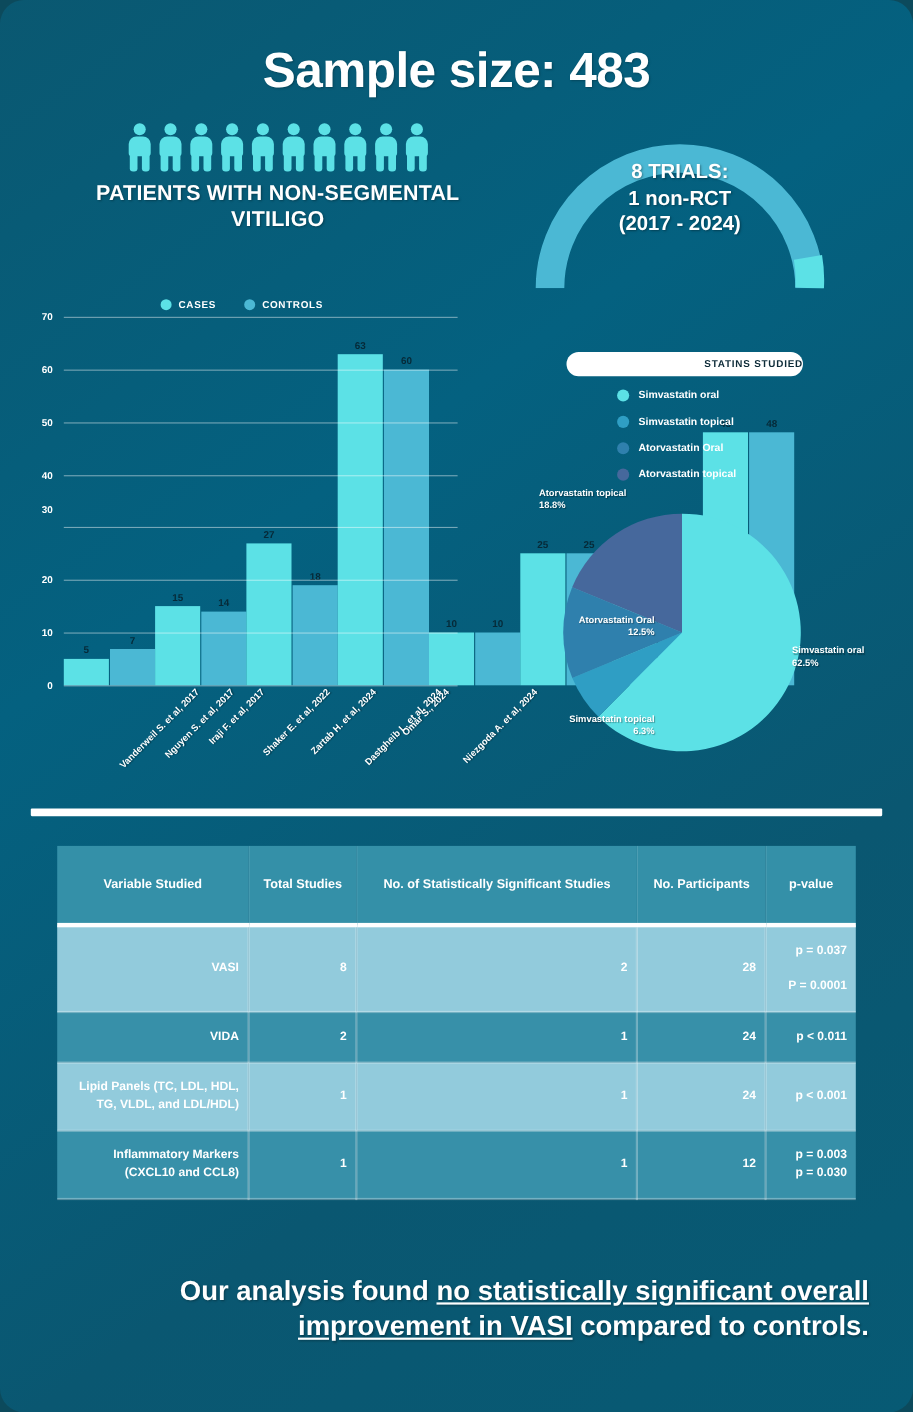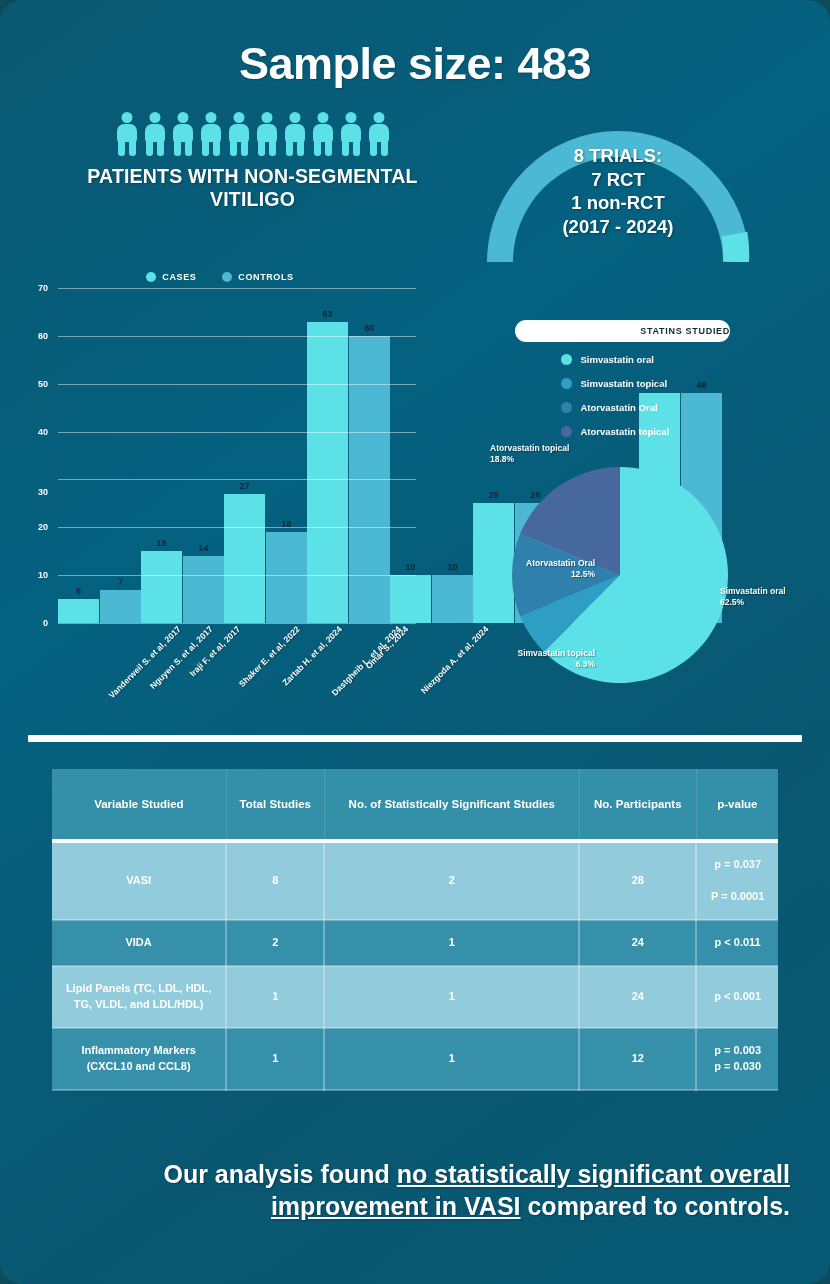--- a/index.html
+++ b/index.html
@@ -122,21 +122,21 @@
   table { width: 100%; border-collapse: collapse; }
   th {
     background: #3490a8; color: #ffffff;
     font-size: 11.5px; font-weight: bold; text-align: center;
     padding: 28px 6px; line-height: 1.25;
     border-bottom: 4px solid #ffffff;
     border-right: 1px solid rgba(255,255,255,.12);
   }
   th:last-child { border-right: none; }
   td {
-    color: #ffffff; font-size: 11px; font-weight: bold; text-align: center;
+    color: #ffffff; font-size: 11px; font-weight: bold; text-align: right;
     padding: 14px 8px; line-height: 1.45;
     border-right: 2px solid rgba(255,255,255,.30);
     border-bottom: 2px solid rgba(255,255,255,.30);
   }
   td:last-child { border-right: none; }
   tr.row-light td { background: #92cbdc; }
   tr.row-dark  td { background: #3790a9; }
   td.varcol { width: 24%; }
   .pv-line { display: block; }
   .pv-gap { height: 16px; }
@@ -223,21 +223,20 @@
     <div class="people-caption">PATIENTS WITH NON-SEGMENTAL VITILIGO</div>
   </div>
 
   <div class="gauge-block">
     <svg class="gauge-svg" width="300" height="140" viewBox="0 0 300 140">
       <path d="M 32 140 A 118 118 0 0 1 268 140" fill="none" stroke="#4bb8d4" stroke-width="26"></path>
       <path d="M 266.5 112 A 118 118 0 0 1 268 140" fill="none" stroke="#5ce1e6" stroke-width="26"></path>
     </svg>
     <div class="gauge-text">
       <div>8 TRIALS:</div>
-      <div>7 RCT</div>
       <div>1 non-RCT</div>
       <div>(2017 - 2024)</div>
     </div>
   </div>
 
   <div class="barchart">
     <div class="bc-legend" id="bc-legend">
         <div class="li">
           <span class="dot" style="background:#5ce1e6"></span>
           <span class="lbl">CASES</span>
@@ -322,21 +321,21 @@
           <div class="bc-xlab" style="left: 199.375px;">Zartab H. et al, 2024</div>
           <div class="bc-xlab" style="left: 244.125px;">Dastgheib L. et al, 2024</div>
           <div class="bc-xlab" style="left: 288.875px;">Omar S., 2024</div>
           <div class="bc-xlab" style="left: 333.625px;">Niezgoda A. et al, 2024</div>
         </div>
     <div class="bc-ylabel" style="top: 335px;">0</div>
         <div class="bc-ylabel" style="top: 287.143px;">10</div>
         <div class="bc-grid" style="top: 287.143px;"></div>
         <div class="bc-ylabel" style="top: 239.286px; text-align: right;">20</div>
         <div class="bc-grid" style="top: 239.286px;"></div>
-        <div class="bc-ylabel" style="top: 204px;">30</div>
+        <div class="bc-ylabel" style="top: 175px;">30</div>
         <div class="bc-grid" style="top: 191.429px;"></div>
         <div class="bc-ylabel" style="top: 143.571px;">40</div>
         <div class="bc-grid" style="top: 143.571px;"></div>
         <div class="bc-ylabel" style="top: 95.7143px;">50</div>
         <div class="bc-grid" style="top: 95.7143px;"></div>
         <div class="bc-ylabel" style="top: 47.8571px;">60</div>
         <div class="bc-grid" style="top: 47.8571px;"></div>
         <div class="bc-ylabel" style="top: 0px;">70</div>
         <div class="bc-grid" style="top: 0px;"></div>
         <div class="bc-grid" style="top: 335px;"></div>

